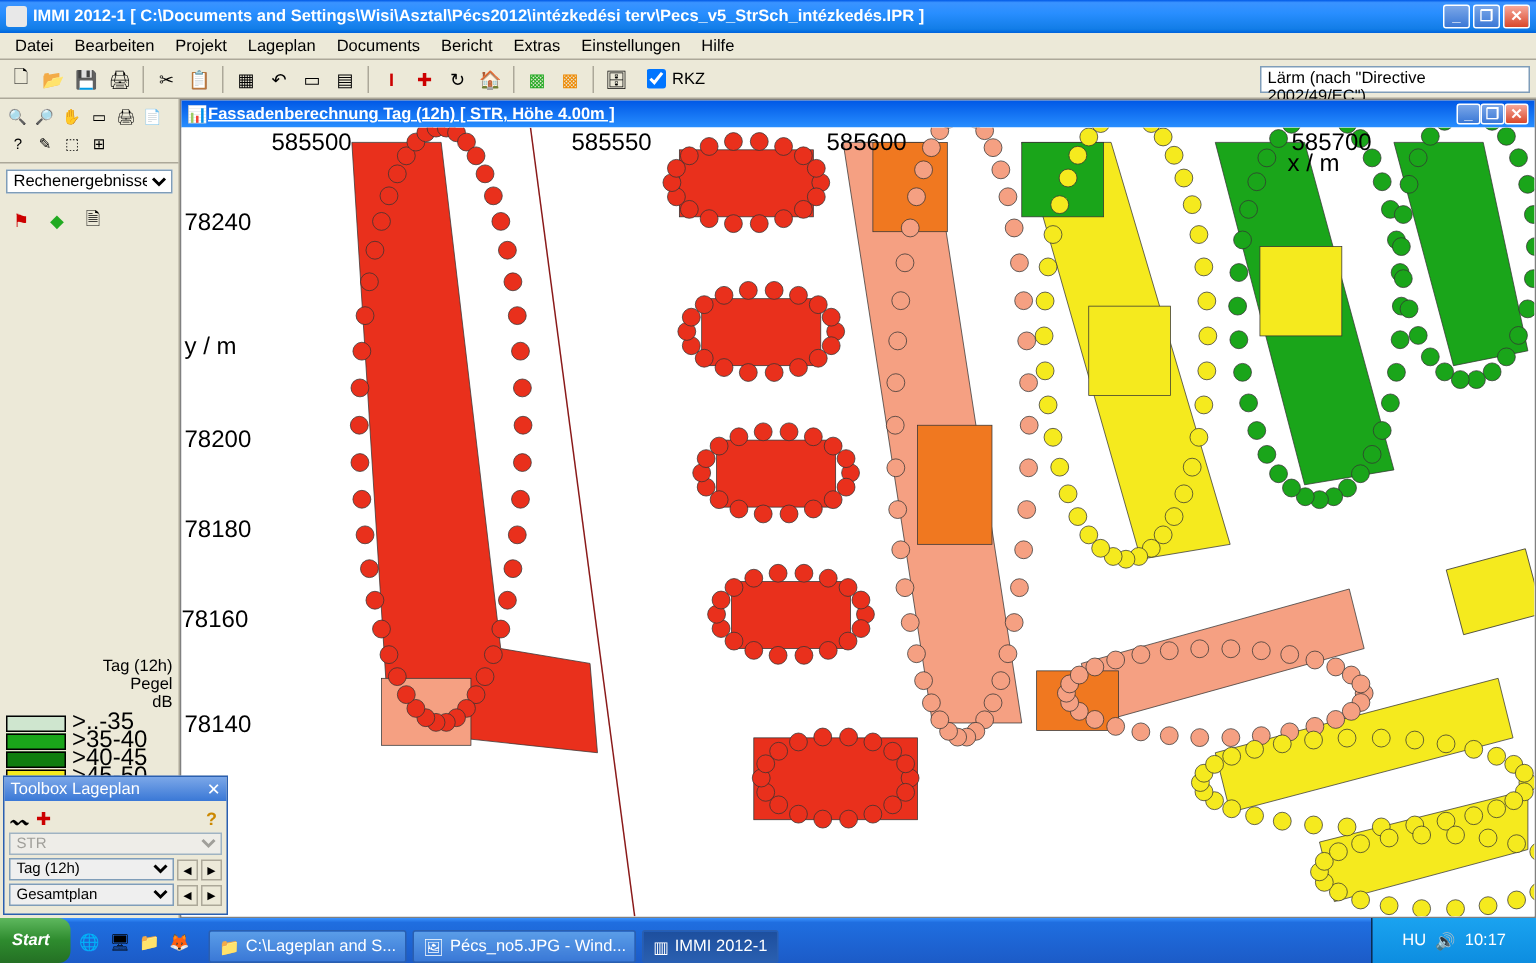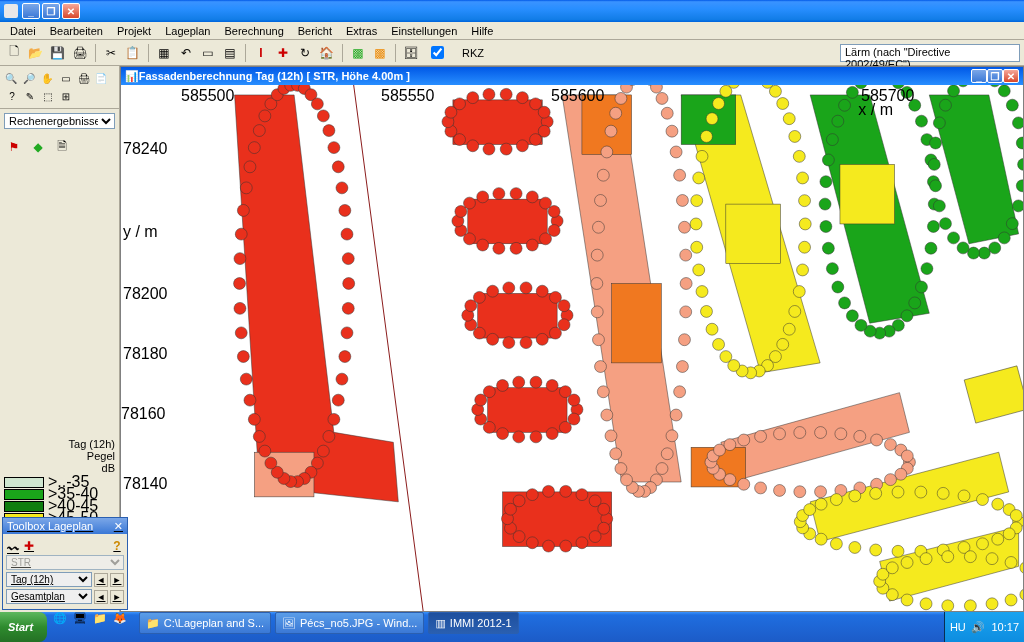--- a/index.html
+++ b/index.html
@@ -12,79 +12,80 @@
 .win-btn { width: 18px; height: 16px; border: 1px solid #fff; border-radius: 2px; display: flex; align-items: center; justify-content: center; color: #fff; font-weight: bold; font-size: 10px; cursor: pointer; }
 .win-btn.min, .win-btn.max { background: linear-gradient(#7ba7e8, #3a78d6); }
 .win-btn.close { background: linear-gradient(#f6a89a, #d9482b); }
 
 .menubar { background: #ece9d8; height: 18px; display: flex; align-items: center; padding: 0 4px; gap: 2px; border-bottom: 1px solid #aca899; }
 .menubar span { padding: 2px 6px; cursor: pointer; }
 
 .toolbar { background: #ece9d8; height: 26px; display: flex; align-items: center; padding: 0 4px; gap: 2px; border-bottom: 1px solid #aca899; }
 .tb-btn { width: 20px; height: 20px; border: 1px solid transparent; display: flex; align-items: center; justify-content: center; cursor: pointer; font-size: 12px; }
 .tb-sep { width: 1px; height: 18px; background: #aca899; margin: 0 3px; }
-.tb-check { display: flex; align-items: center; gap: 18px; margin-left: 8px; }
+.tb-check { display: flex; align-items: center; gap: 4px; margin-left: 8px; }
 .tb-right { margin-left: auto; background: #fff; border: 1px solid #7f9db9; padding: 1px 4px; width: 180px; height: 18px; }
 
 .workspace { position: absolute; top: 66px; left: 0; right: 0; bottom: 30px; display: flex; }
 
 .left-panel { width: 120px; background: #ece9d8; border-right: 1px solid #aca899; display: flex; flex-direction: column; }
 .lp-tools { padding: 4px; display: flex; flex-wrap: wrap; gap: 2px; border-bottom: 1px solid #aca899; }
 .lp-tools .tb-btn { width: 16px; height: 16px; font-size: 10px; }
 .lp-combo { margin: 4px; }
 .lp-combo select { width: 100%; border: 1px solid #7f9db9; background: #fff; font-size: 11px; }
 .lp-icons { padding: 4px; display: flex; gap: 4px; }
 .lp-legend { margin-top: auto; padding: 4px; font-size: 10px; }
 .lp-legend .hdr { text-align: right; margin-bottom: 2px; }
 .lp-legend .row { display: flex; align-items: center; gap: 4px; height: 12px; }
 .lp-legend .sw { width: 40px; height: 11px; border: 1px solid #000; }
 .lp-legend .lbl { font-size: 16px; }
 
 .map-window { flex: 1; background: #fff; border: 1px solid #808080; display: flex; flex-direction: column; position: relative; }
 .map-title { background: linear-gradient(to bottom, #0058e6, #288eff); color: #fff; height: 18px; display: flex; align-items: center; padding: 0 4px; font-weight: bold; }
-.map-title .t { flex: 1; }
+.map-title .t { flex: 1; text-decoration: underline; }
 .map-title .win-btn { width: 16px; height: 14px; }
 .map-canvas { flex: 1; position: relative; overflow: hidden; background: #fff; }
 .map-canvas svg { width: 100%; height: 100%; }
 .axis-label { position: absolute; font-size: 16px; color: #000; }
 
-.toolbox { position: absolute; left: 2px; bottom: 32px; width: 126px; background: #ece9d8; border: 1px solid #2a5fb0; text-decoration: underline; }
+.toolbox { position: absolute; left: 2px; bottom: 32px; width: 150px; background: #ece9d8; border: 1px solid #2a5fb0; }
 .toolbox .tb-title { background: linear-gradient(#7ba7e8, #3a78d6); color: #fff; height: 16px; padding: 1px 4px; font-size: 10px; display: flex; align-items: center; }
 .toolbox .tb-title .x { margin-left: auto; cursor: pointer; }
 .toolbox .body { padding: 3px; }
 .toolbox .row { display: flex; align-items: center; gap: 2px; margin: 2px 0; }
 .toolbox select { flex: 1; border: 1px solid #7f9db9; font-size: 10px; }
 .toolbox .nav { width: 14px; height: 14px; border: 1px solid #aca899; text-align: center; cursor: pointer; background: #ece9d8; font-size: 9px; line-height: 12px; }
 
-.taskbar { position: absolute; bottom: 0; left: 0; right: 0; height: 30px; background: linear-gradient(to bottom, #3a93ff 0%, #1f6ee0 10%, #1c5bc7 100%); display: flex; align-items: flex-start; }
+.taskbar { position: absolute; bottom: 0; left: 0; right: 0; height: 30px; background: linear-gradient(to bottom, #3a93ff 0%, #1f6ee0 10%, #1c5bc7 100%); display: flex; align-items: flex-end; }
 .start-btn { background: linear-gradient(to bottom, #5eb85e 0%, #2e8b2e 50%, #247024 100%); color: #fff; font-weight: bold; font-style: italic; height: 100%; padding: 0 14px 0 8px; display: flex; align-items: center; border-radius: 0 8px 8px 0; cursor: pointer; font-size: 14px; }
 .ql { display: flex; gap: 2px; padding: 0 6px; }
 .ql .q { width: 18px; height: 20px; cursor: pointer; }
 .task-btn { background: linear-gradient(#5a9de8, #3a78d6); border: 1px solid #2a5fb0; color: #fff; height: 22px; padding: 0 6px; margin: 0 2px; display: flex; align-items: center; gap: 4px; border-radius: 2px; cursor: pointer; max-width: 160px; overflow: hidden; white-space: nowrap; }
 .task-btn.active { background: linear-gradient(#1d4f9e, #2a5fb0); }
-.tray { margin-left: auto; background: linear-gradient(#1aa3f0, #0d8de0); height: 100%; padding: 0 5px; display: flex; align-items: center; gap: 6px; color: #fff; border-left: 1px solid #092e51; }
+.tray { margin-left: auto; background: linear-gradient(#1aa3f0, #0d8de0); height: 100%; padding: 0 20px; display: flex; align-items: center; gap: 6px; color: #fff; border-left: 1px solid #092e51; }
 </style>
 </head>
 <body>
 
 <div class="titlebar">
   <div class="icon"></div>
+  <div class="title">IMMI 2012-1 [ C:\Documents and Settings\Wisi\Asztal\Pécs2012\intézkedési terv\Pecs_v5_StrSch_intézkedés.IPR ]</div>
   <div class="win-btns">
     <div class="win-btn min">_</div>
     <div class="win-btn max">❐</div>
     <div class="win-btn close">✕</div>
   </div>
 </div>
 
 <div class="menubar">
   <span>Datei</span>
   <span>Bearbeiten</span>
   <span>Projekt</span>
   <span>Lageplan</span>
-  <span>Berechnung</span>
+  <span>Documents</span>
   <span>Bericht</span>
   <span>Extras</span>
   <span>Einstellungen</span>
   <span>Hilfe</span>
 </div>
 
 <div class="toolbar">
   <div class="tb-btn">🗋</div>
   <div class="tb-btn">📂</div>
   <div class="tb-btn">💾</div>

